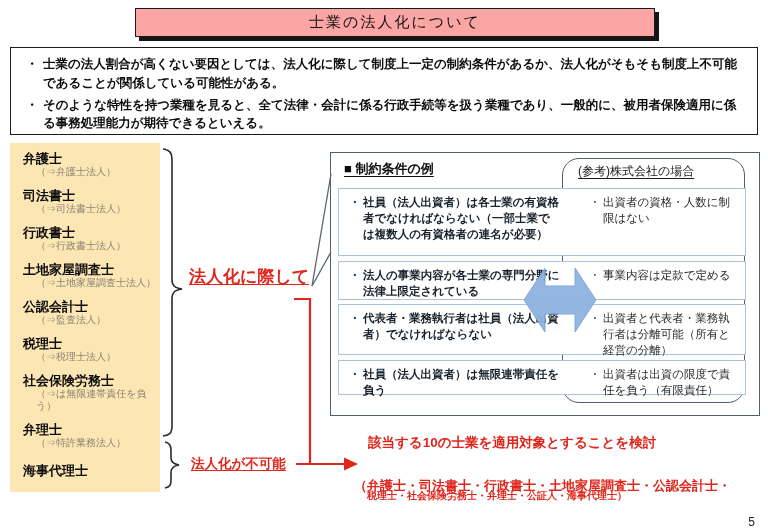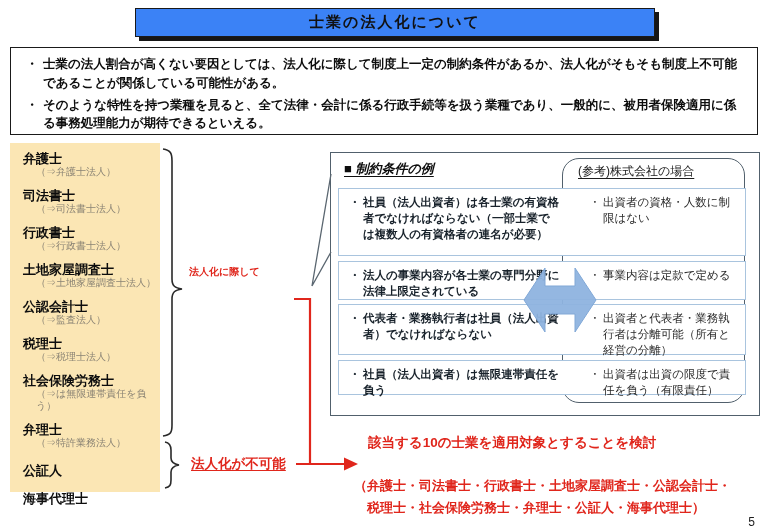--- a/index.html
+++ b/index.html
@@ -3,24 +3,24 @@
 <meta charset="utf-8">
 <style>
   html,body { margin:0; padding:0; background:#ffffff; }
   .stage {
     position:relative; width:768px; height:532px; background:#fff;
     font-family:"Liberation Sans", sans-serif; overflow:hidden; color:#111;
   }
   
   .title-box {
     position:absolute; left:135px; top:8px; width:518px; height:27px;
-    border:1.5px solid #1a1a1a; background:#3b82f6;
+    border:1.5px solid #1a1a1a; background:#fca5a5;
     box-shadow:4px 4px 0 0 #161616;
     display:flex; align-items:center; justify-content:center;
-    font-weight:bold; font-size:15px; letter-spacing:2px;
+    font-weight:normal; font-size:15px; letter-spacing:2px;
   }
   
   .intro-box {
     position:absolute; left:10px; top:47px; width:748px; height:88px;
     border:1.5px solid #1a1a1a; box-sizing:border-box; padding:7px 12px 0 10px;
     font-size:12.5px; font-weight:600; line-height:1.5; color:#0d0d0d;
   }
   .intro-row { display:flex; margin-bottom:3px; }
   .intro-marker { flex:0 0 22px; text-align:center; }
   .intro-text { flex:1; }
@@ -29,35 +29,35 @@
     position:absolute; left:10px; top:143px; width:150px; height:349px;
     background:var(--panel-yellow,#fbe6b4); box-sizing:border-box; padding:8px 4px 16px 13px;
   }
   .prof-name { font-size:13px; font-weight:bold; line-height:15px; color:#0d0d0d; }
   .prof-sub { font-size:10px; color:#8a8374; line-height:12px; padding-left:13px; margin-bottom:10px; }
   .others-group { margin-top:14px; }
   .other-name { font-size:13px; font-weight:bold; line-height:15px; margin-bottom:13px; color:#0d0d0d; }
   
   .red { color:var(--accent-red,#e0261c); }
   .label-constraint {
-    position:absolute; left:189px; top:265px; font-size:10px; font-weight:bold;
-    line-height:1.45; text-underline-offset:2px;
+    position:absolute; left:189px; top:265px; font-size:17px; font-weight:bold;
+    line-height:1.45; text-decoration:underline; text-underline-offset:2px;
   }
   .label-impossible {
     position:absolute; left:191px; top:455px; font-size:13.5px; font-weight:bold;
     text-decoration:underline; text-underline-offset:2px;
   }
   
   .comp-box {
     position:absolute; left:330px; top:152px; width:428px; height:262px;
     border:1.5px solid #51606c; background:#fff;
   }
   .comp-header-left {
     position:absolute; left:344px; top:160px; font-size:13px; font-weight:bold;
-    text-decoration:underline; text-underline-offset:3px; color:#0d0d0d;font-style:italic;
+    text-decoration:underline; text-underline-offset:3px; color:#0d0d0d;
   }
   .comp-rrect {
     position:absolute; left:562px; top:158px; width:181px; height:243px;
     border:1.4px solid #51606c; border-radius:17px; background:transparent;
   }
   .comp-header-right {
     position:absolute; left:578px; top:163px; font-size:12px; color:#1c1c1c;
     text-decoration:underline; text-underline-offset:3px;
   }
   .comp-row {
@@ -68,21 +68,21 @@
   .row-2 { top:261px; height:39px; }
   .row-3 { top:304px; height:51px; }
   .row-4 { top:360px; height:35px; }
   .cell { position:absolute; display:flex; font-size:11.5px; line-height:1.38; }
   .cell-left  { left:10px; top:6px; width:212px; font-weight:bold; color:#18222b; }
   .cell-right { left:250px; top:6px; width:152px; color:#2a2a2a; }
   .cell-bullet { flex:0 0 14px; }
   
   .concl-main { position:absolute; left:368px; top:434px; font-size:13.5px; font-weight:bold; }
   .concl-d1   { position:absolute; left:354px; top:477px; font-size:13px; font-weight:bold; }
-  .concl-d2   { position:absolute; left:367px; top:499px; font-size:13px; font-weight:bold; }
+  .concl-d2   { position:absolute; left:367px; top:489px; font-size:10px; font-weight:bold; }
   .page-num { position:absolute; right:13px; bottom:3px; font-size:12px; color:#1c1c1c; }
   .overlay-svg { position:absolute; left:0; top:0; pointer-events:none; }
 </style>
 </head>
 <body>
 
 <div class="stage">
 
   <div class="title-box">士業の法人化について</div>
 
@@ -124,21 +124,20 @@
     </div>
     <div>
       <div class="prof-name">社会保険労務士</div>
       <div class="prof-sub">（⇒は無限連帯責任を負う）</div>
     </div>
     <div>
       <div class="prof-name">弁理士</div>
       <div class="prof-sub">（⇒特許業務法人）</div>
     </div>
     <div class="others-group">
-      <div class="other-name">公証人</div>
       <div class="other-name">海事代理士</div>
     </div>
   </div>
 
   <div class="label-constraint red">
     <div>法人化に際して</div>
   </div>
   <div class="label-impossible red">法人化が不可能</div>
 
   <div class="comp-box"></div>

